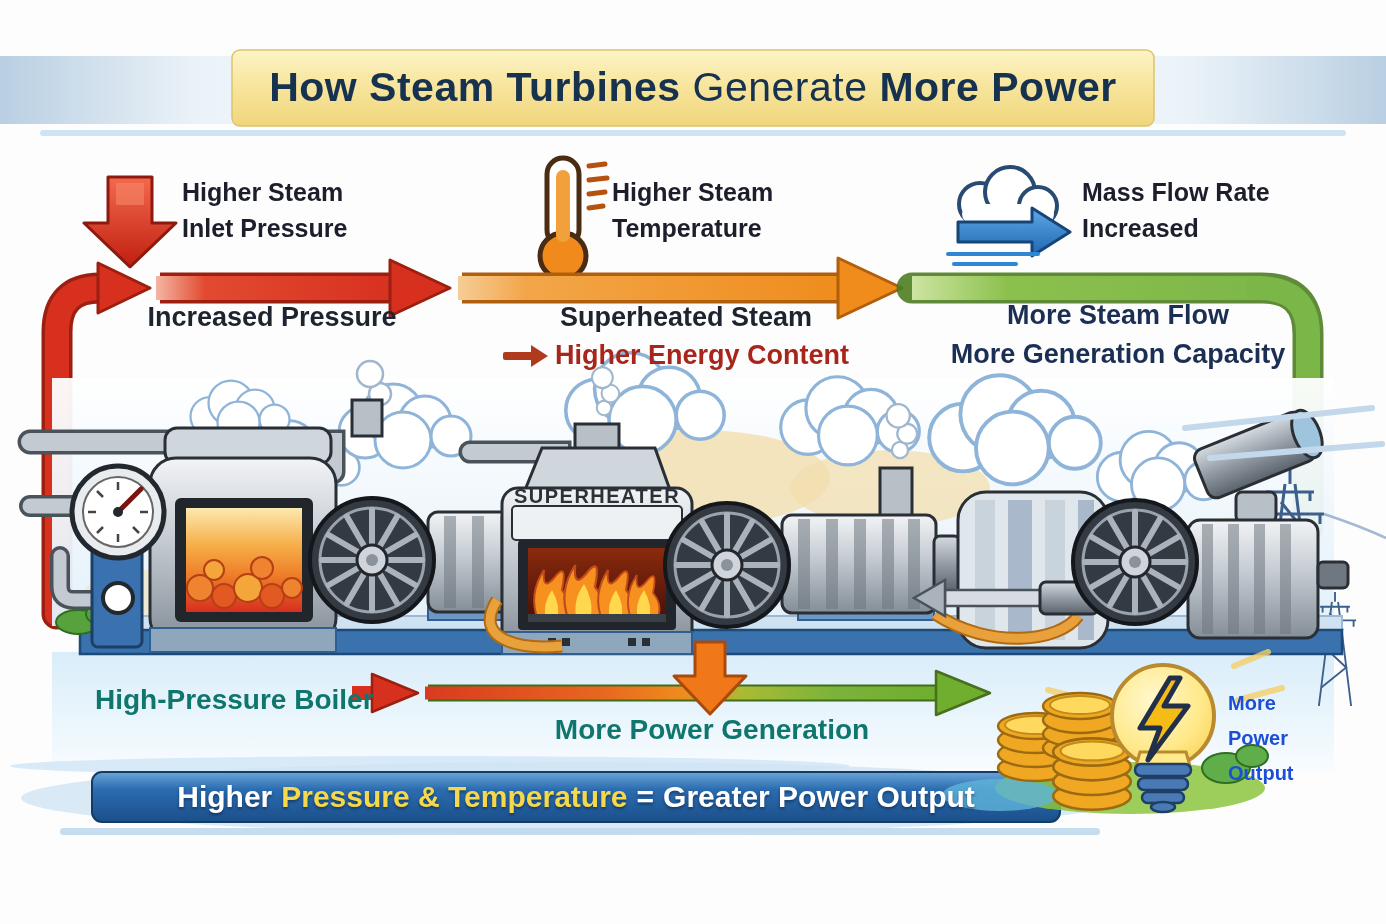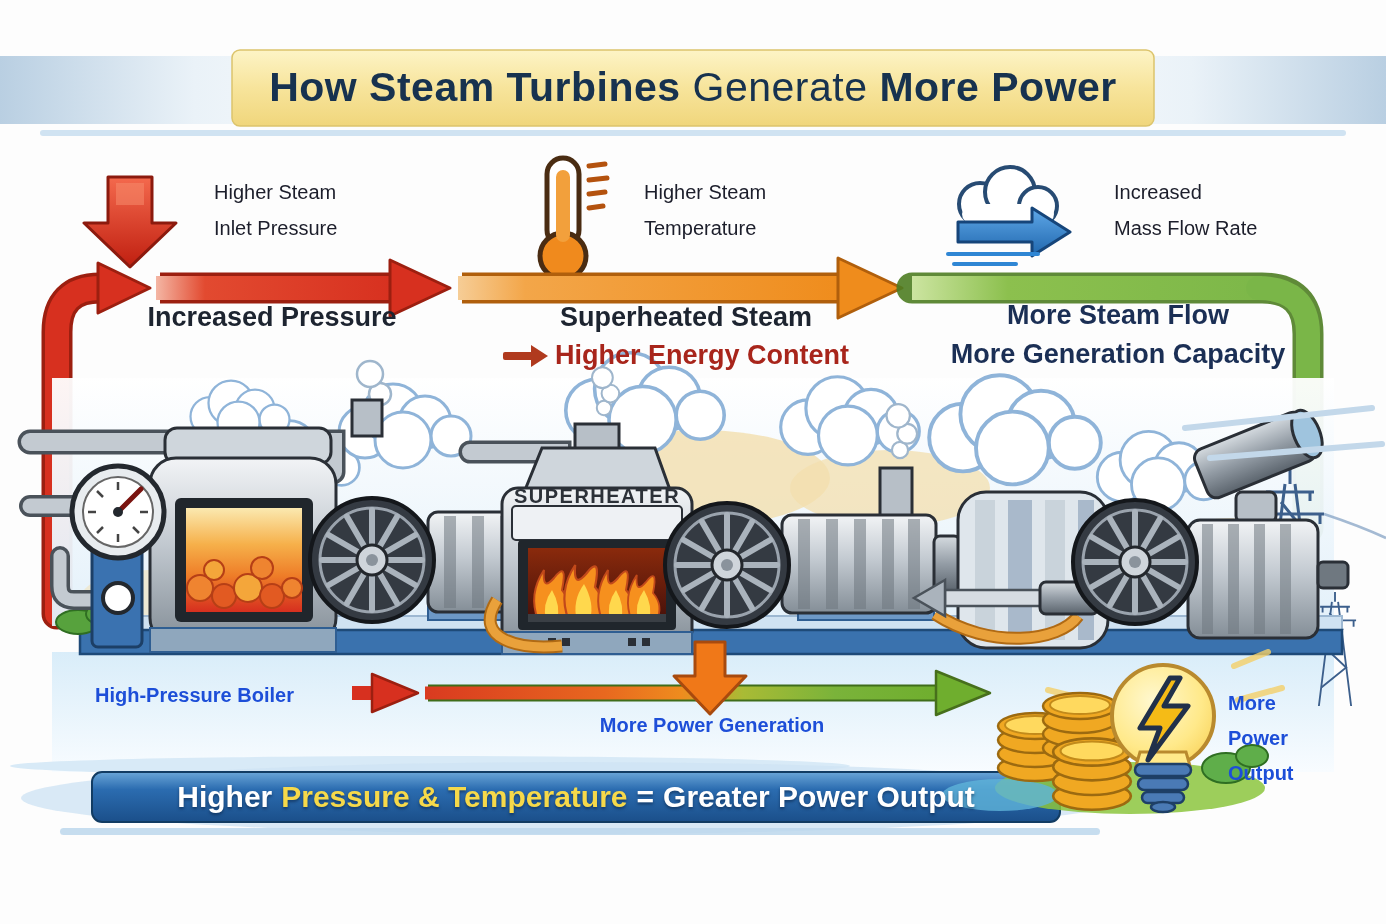--- a/index.html
+++ b/index.html
@@ -3,30 +3,30 @@
 <meta charset="utf-8">
 <style>
   html,body{margin:0;padding:0;background:#ffffff;font-family:"Liberation Sans",sans-serif;}
   #stage{position:relative;width:1386px;height:924px;overflow:hidden;background:#fdfdfd;margin:0 auto;}
   #art{position:absolute;left:0;top:0;z-index:1;}
   .txt{position:absolute;z-index:5;white-space:nowrap;}
   .center{transform:translateX(-50%);text-align:center;}
   #title-row{left:0;right:0;top:64px;text-align:center;font-size:41px;color:#17324f;letter-spacing:.5px;}
   .t-bold{font-weight:bold;}
   .t-reg{font-weight:400;text-align:right;}
-  .factor-label{font-weight:normal;font-size:20px;line-height:36px;color:#1c1e2b;margin-left:32px;}
+  .factor-label{font-weight:bold;font-size:25px;line-height:36px;color:#1c1e2b;}
   .flow-label{font-weight:bold;font-size:27px;color:#1d2430;}
   .navy{color:#1b2f55;}
   .dark-red{color:#a8251b;}
   .energy-row{display:flex;align-items:center;gap:6px;transform:translateX(-50%);}
   .mini-arrow{position:relative;display:inline-block;width:46px;height:22px;}
   .mini-arrow .shaft{position:absolute;left:0;top:7px;width:30px;height:8px;background:#b03a1e;border-radius:2px;}
   .mini-arrow .head{position:absolute;left:28px;top:0;width:0;height:0;border-left:17px solid #b03a1e;border-top:11px solid transparent;border-bottom:11px solid transparent;}
   #superheater-label{font-weight:bold;font-size:20px;letter-spacing:1.5px;color:#2c3138;}
-  .bottom-label{font-weight:bold;font-size:20px;color:#1d4ed8;}
+  .bottom-label{font-weight:bold;font-size:28px;color:#0f766e;}
   #output-label div{font-weight:bold;font-size:20px;line-height:35px;color:#1d4ed8;}
   #banner-text{display:flex;gap:9px;align-items:center;font-size:30px;font-weight:bold;transform:translateX(-50%);
     text-shadow:0 2px 3px rgba(8,30,60,.55);}
   .banner-white{color:#ffffff;}
   .banner-yellow{color:#f6d94a;}
 </style>
 </head>
 <body>
 
 <div id="stage">
@@ -468,22 +468,22 @@
 
 <div class="txt factor-label" style="left:182px;top:174px;">
   <div>Higher Steam</div>
   <div>Inlet Pressure</div>
 </div>
 <div class="txt factor-label" style="left:612px;top:174px;">
   <div>Higher Steam</div>
   <div>Temperature</div>
 </div>
 <div class="txt factor-label" style="left:1082px;top:174px;">
+  <div>Mass Flow Rate</div>
   <div>Increased</div>
-  <div>Mass Flow Rate</div>
 </div>
 
 <div class="txt flow-label center" style="left:272px;top:302px;">Increased Pressure</div>
 <div class="txt flow-label center" style="left:686px;top:302px;">Superheated Steam</div>
 <div class="txt energy-row" style="left:676px;top:340px;">
   <span class="mini-arrow">
         <span class="shaft"></span>
         <span class="head"></span>
       </span>
   <span class="flow-label dark-red">Higher Energy Content</span>

